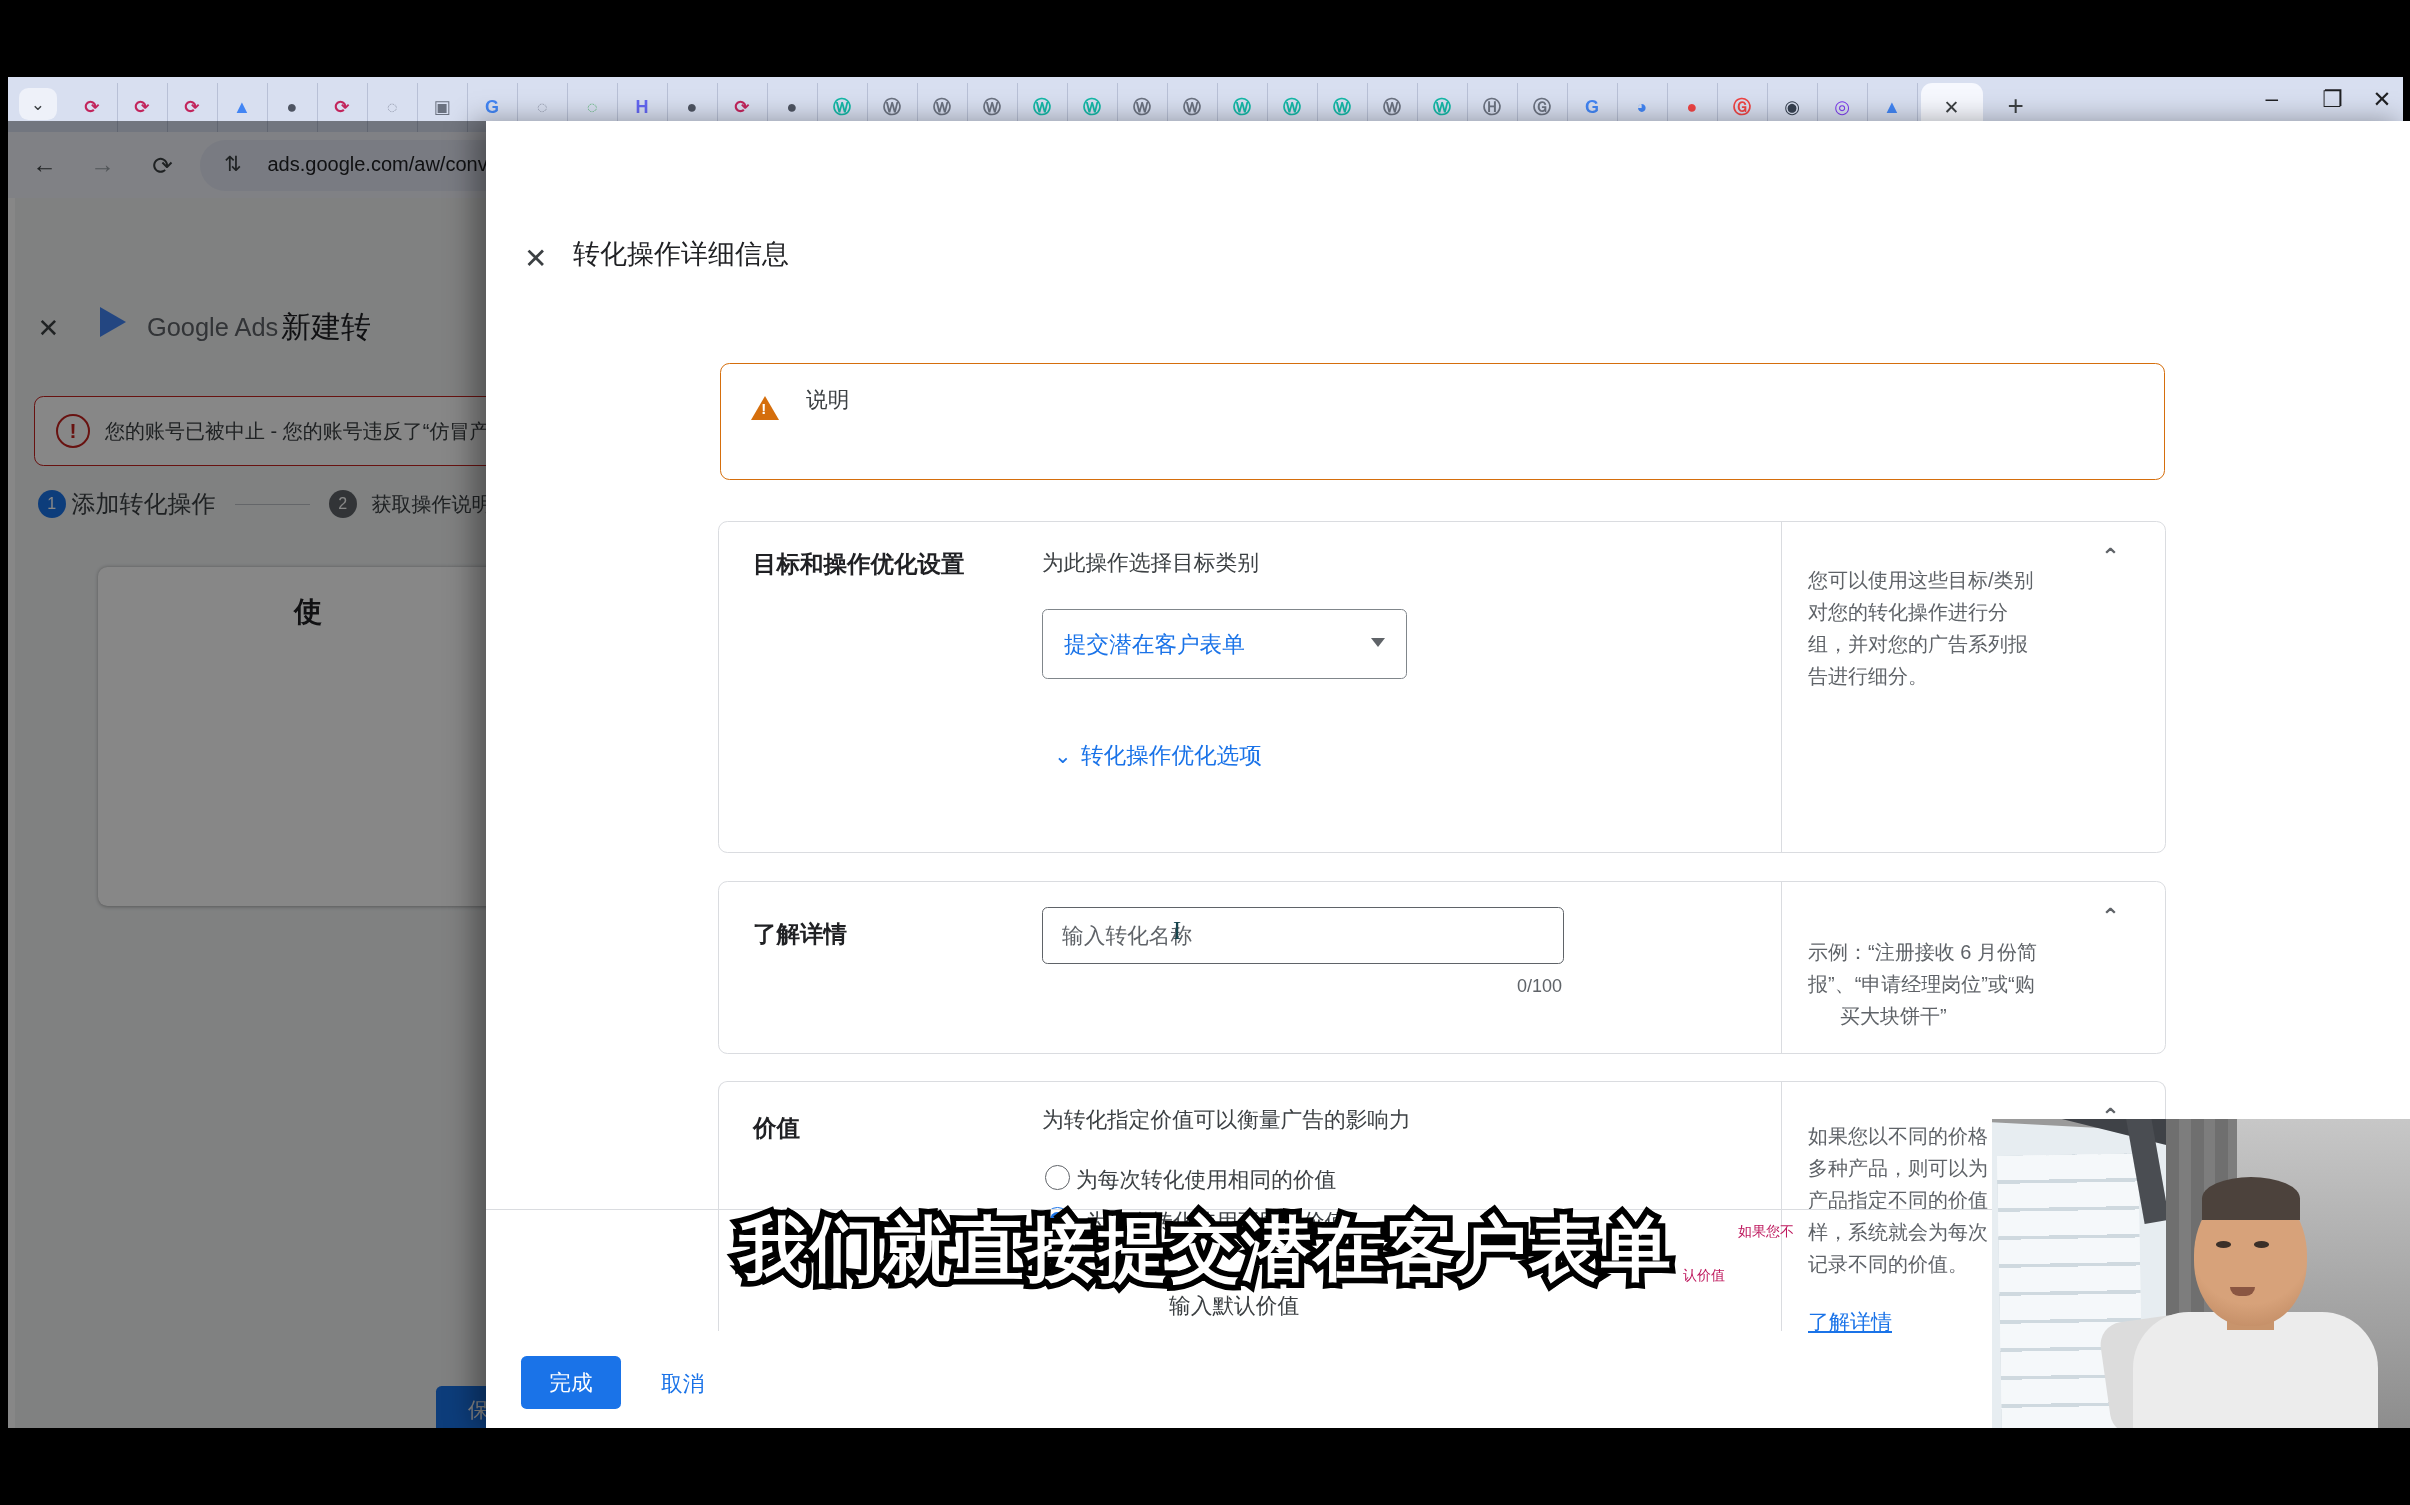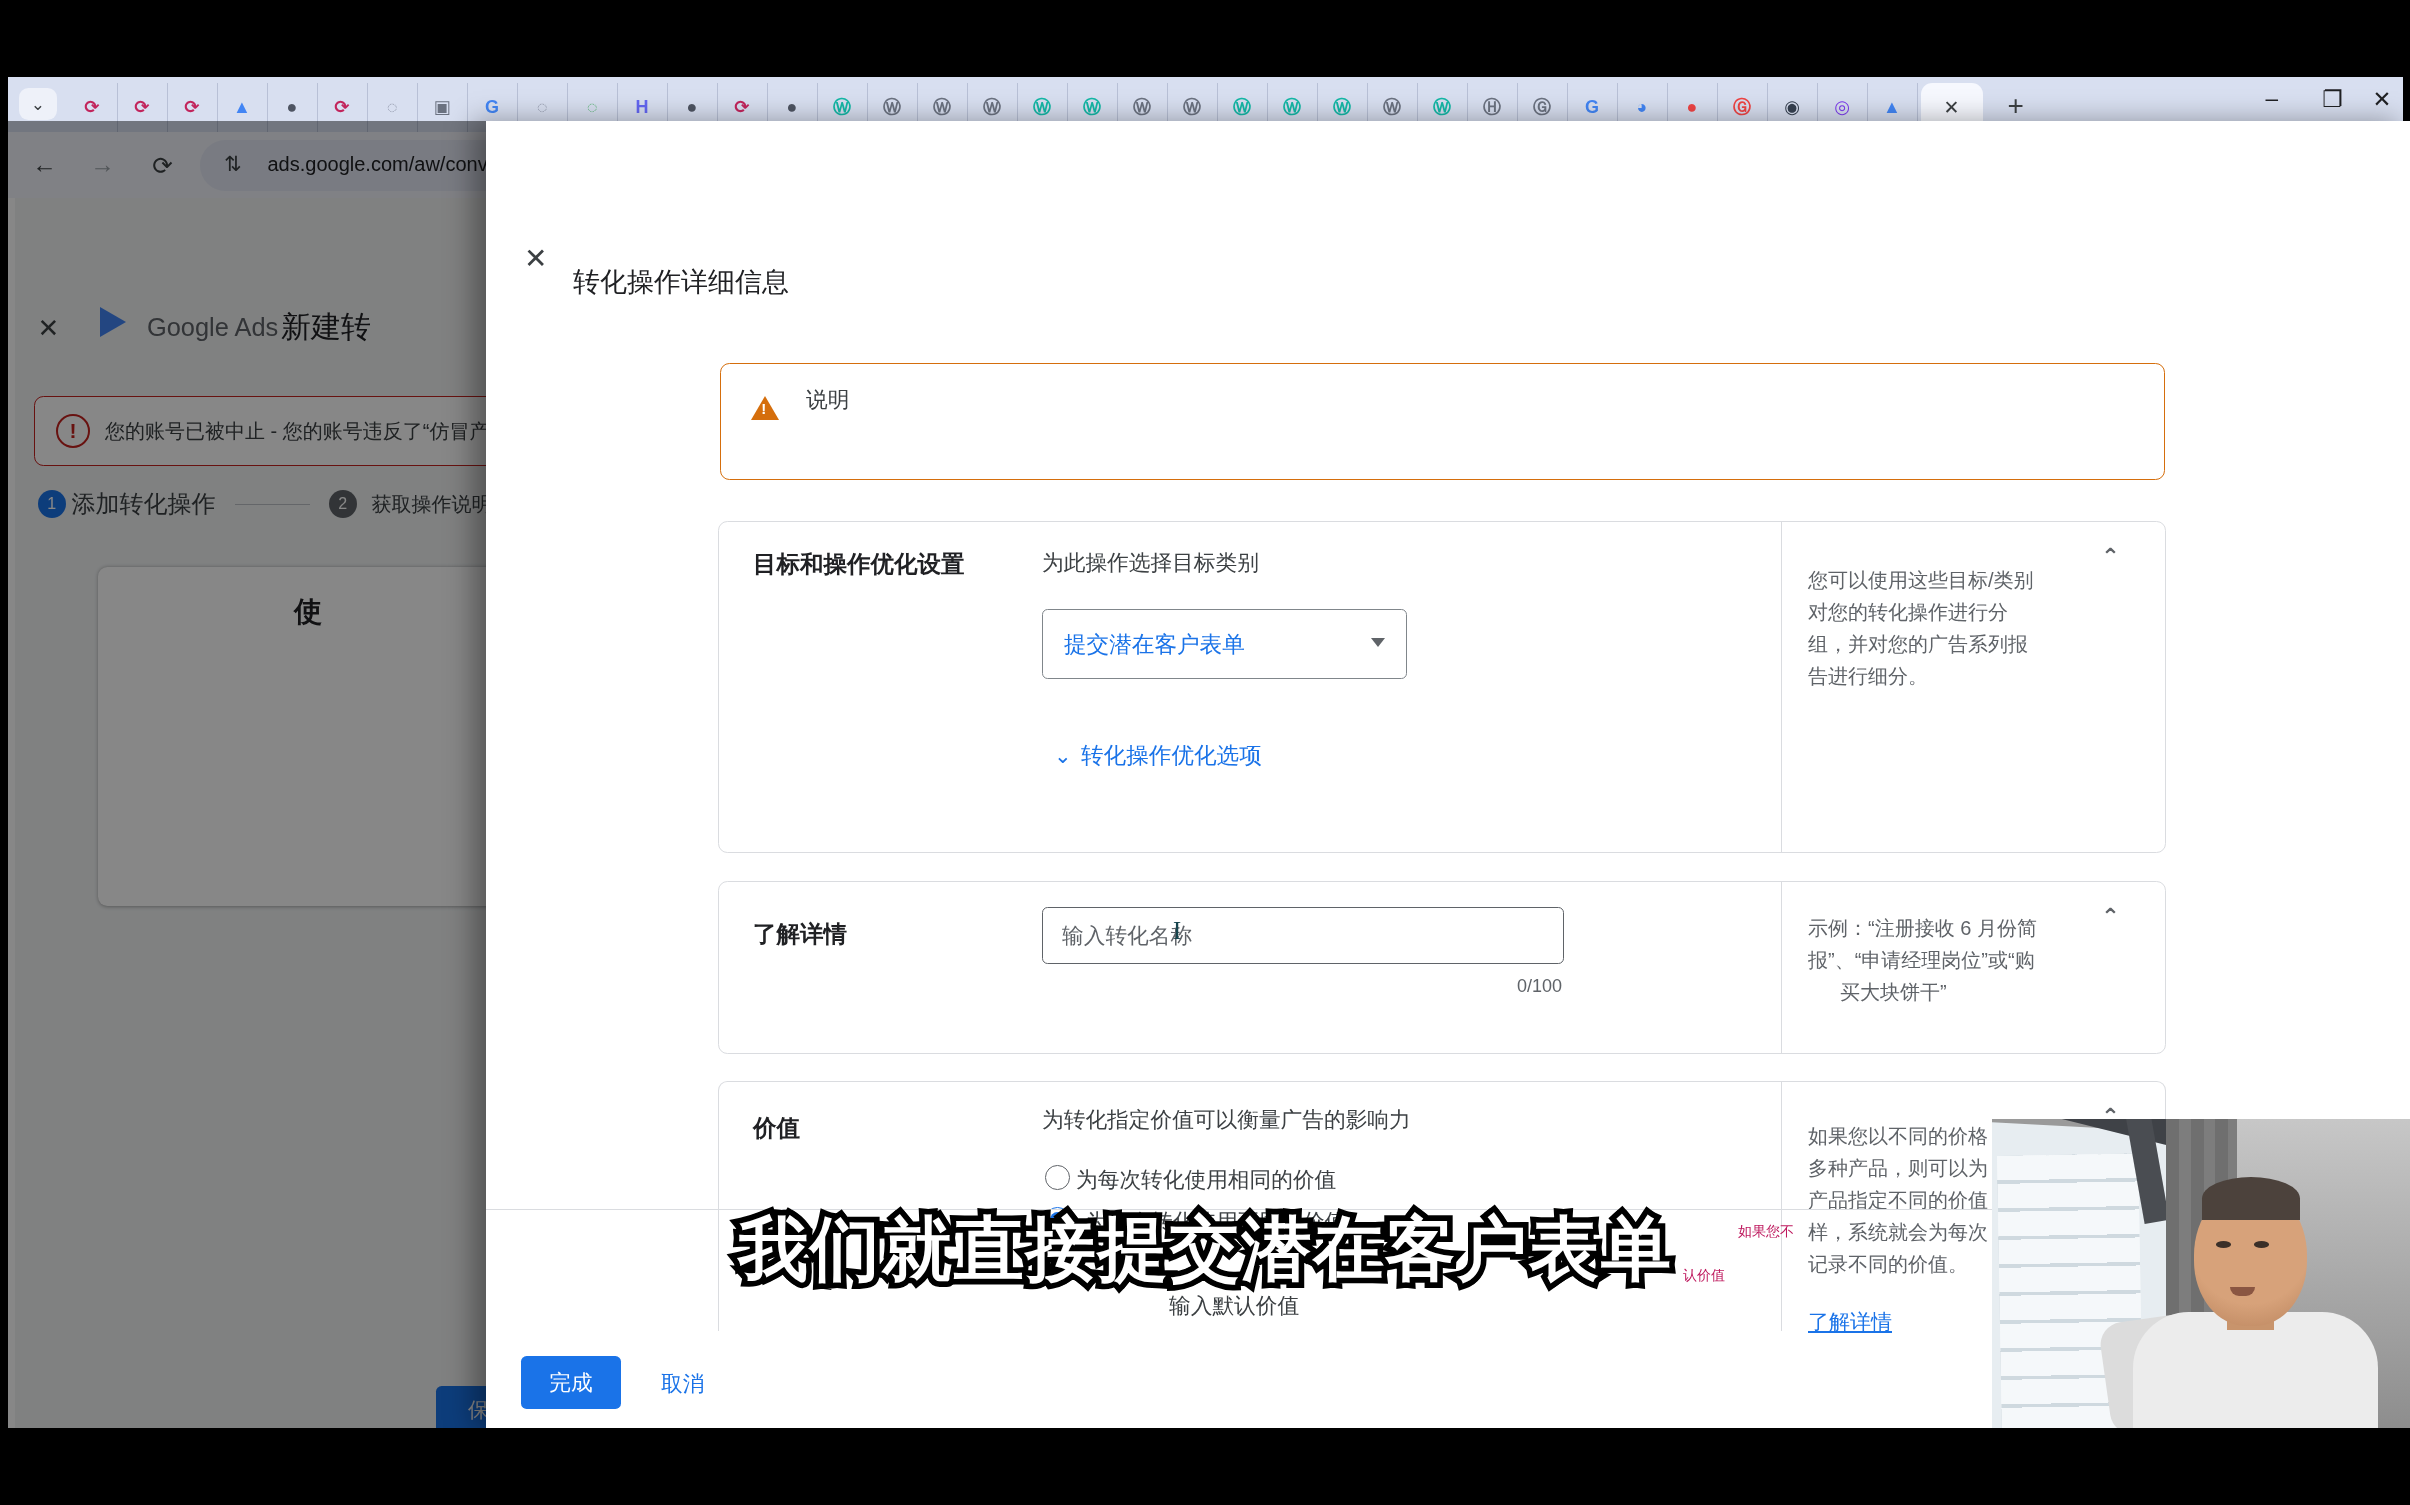--- a/index.html
+++ b/index.html
@@ -39,21 +39,21 @@
   .gads-tri{width:0;height:0;border-left:15px solid transparent;border-right:15px solid transparent;
             border-bottom:26px solid #4285f4;transform:rotate(90deg);}
   #bgbanner{left:19px;top:198px;width:527px;height:68px;border:1.9px solid #c5221f;border-radius:9.4px;background:#fff;}
   .stepcirc{width:28px;height:28px;border-radius:50%;color:#fff;font-size:16px;display:flex;align-items:center;justify-content:center;}
   #bgcard{left:83px;top:369px;width:443px;height:339px;background:#fff;border-radius:9.4px;box-shadow:0 0.9px 3.8px rgba(0,0,0,.3);}
   #bgsave{left:421px;top:1188px;width:85px;height:47px;background:#1a73e8;border-radius:5.6px;color:#fff;
           font-size:21px;display:flex;align-items:center;justify-content:center;}
   
   #modal{left:486px;top:121px;width:1925px;height:1308px;background:#fff;box-shadow:-13px 0 26px rgba(0,0,0,.35);z-index:10;}
   #modal-close{left:38px;top:121px;font-size:28px;color:#3c4043;}
-  #modal-title{left:87px;top:115px;font-size:27px;color:#202124;margin-top:28px;}
+  #modal-title{left:87px;top:115px;font-size:27px;color:#202124;}
   #warnbox{left:234px;top:242px;width:1443px;height:115px;border:1.9px solid #d56e0c;border-radius:9.4px;}
   #warnicon{left:30px;top:32px;width:0;height:0;border-left:14px solid transparent;border-right:14px solid transparent;
             border-bottom:24.5px solid #d56e0c;}
   #warnicon:after{content:"!";position:absolute;left:-3.8px;top:3.8px;color:#fff;font-size:15px;font-weight:bold;}
   #warntext{left:85px;top:19px;width:1318px;font-size:21.7px;color:#3c4043;line-height:34px;}
   .card{position:absolute;left:232px;width:1446px;border:0.9px solid #dadce0;border-radius:9.4px;background:#fff;}
   .card-label{position:absolute;left:34px;font-size:23.5px;font-weight:bold;color:#202124;}
   .vdivider{position:absolute;left:1062px;top:0;bottom:0;border-left:0.9px solid #dadce0;}
   .helpblock{position:absolute;left:1089px;width:311px;font-size:20px;color:#5f6368;line-height:32px;}
   .collapse{position:absolute;left:1382px;font-size:22.6px;color:#5f6368;font-weight:bold;}
@@ -328,21 +328,21 @@
 
   <div class="card" style="top:760px;height:171px;">
     <div class="vdivider"></div>
     <div class="card-label" style="top:36px;">了解详情</div>
     <div id="nameinput">
       <div id="nameplaceholder">输入转化名称</div>
       <div id="cursor">I</div>
     </div>
     <div id="counter">0/100</div>
     <div class="helpblock" style="top:30px;">
-        <div style="white-space: nowrap;">示例：“注册接收 6 月份简</div>
+        <div style="white-space: nowrap; margin-top: 24px;">示例：“注册接收 6 月份简</div>
         <div style="white-space: nowrap;">报”、“申请经理岗位”或“购</div>
         <div style="white-space: nowrap; margin-left: 32px;">买大块饼干”</div>
       </div>
     <div class="collapse" style="top:21px;">⌃</div>
   </div>
 
   <div class="card" style="top:960px;height:249px;border-bottom:none;border-radius:9.4px 9.4px 0 0;">
     <div class="vdivider"></div>
     <div class="card-label" style="top:30px;">价值</div>
     <div class="abs bodytext" style="left:323px;top:22.6px;">为转化指定价值可以衡量广告的影响力</div>

